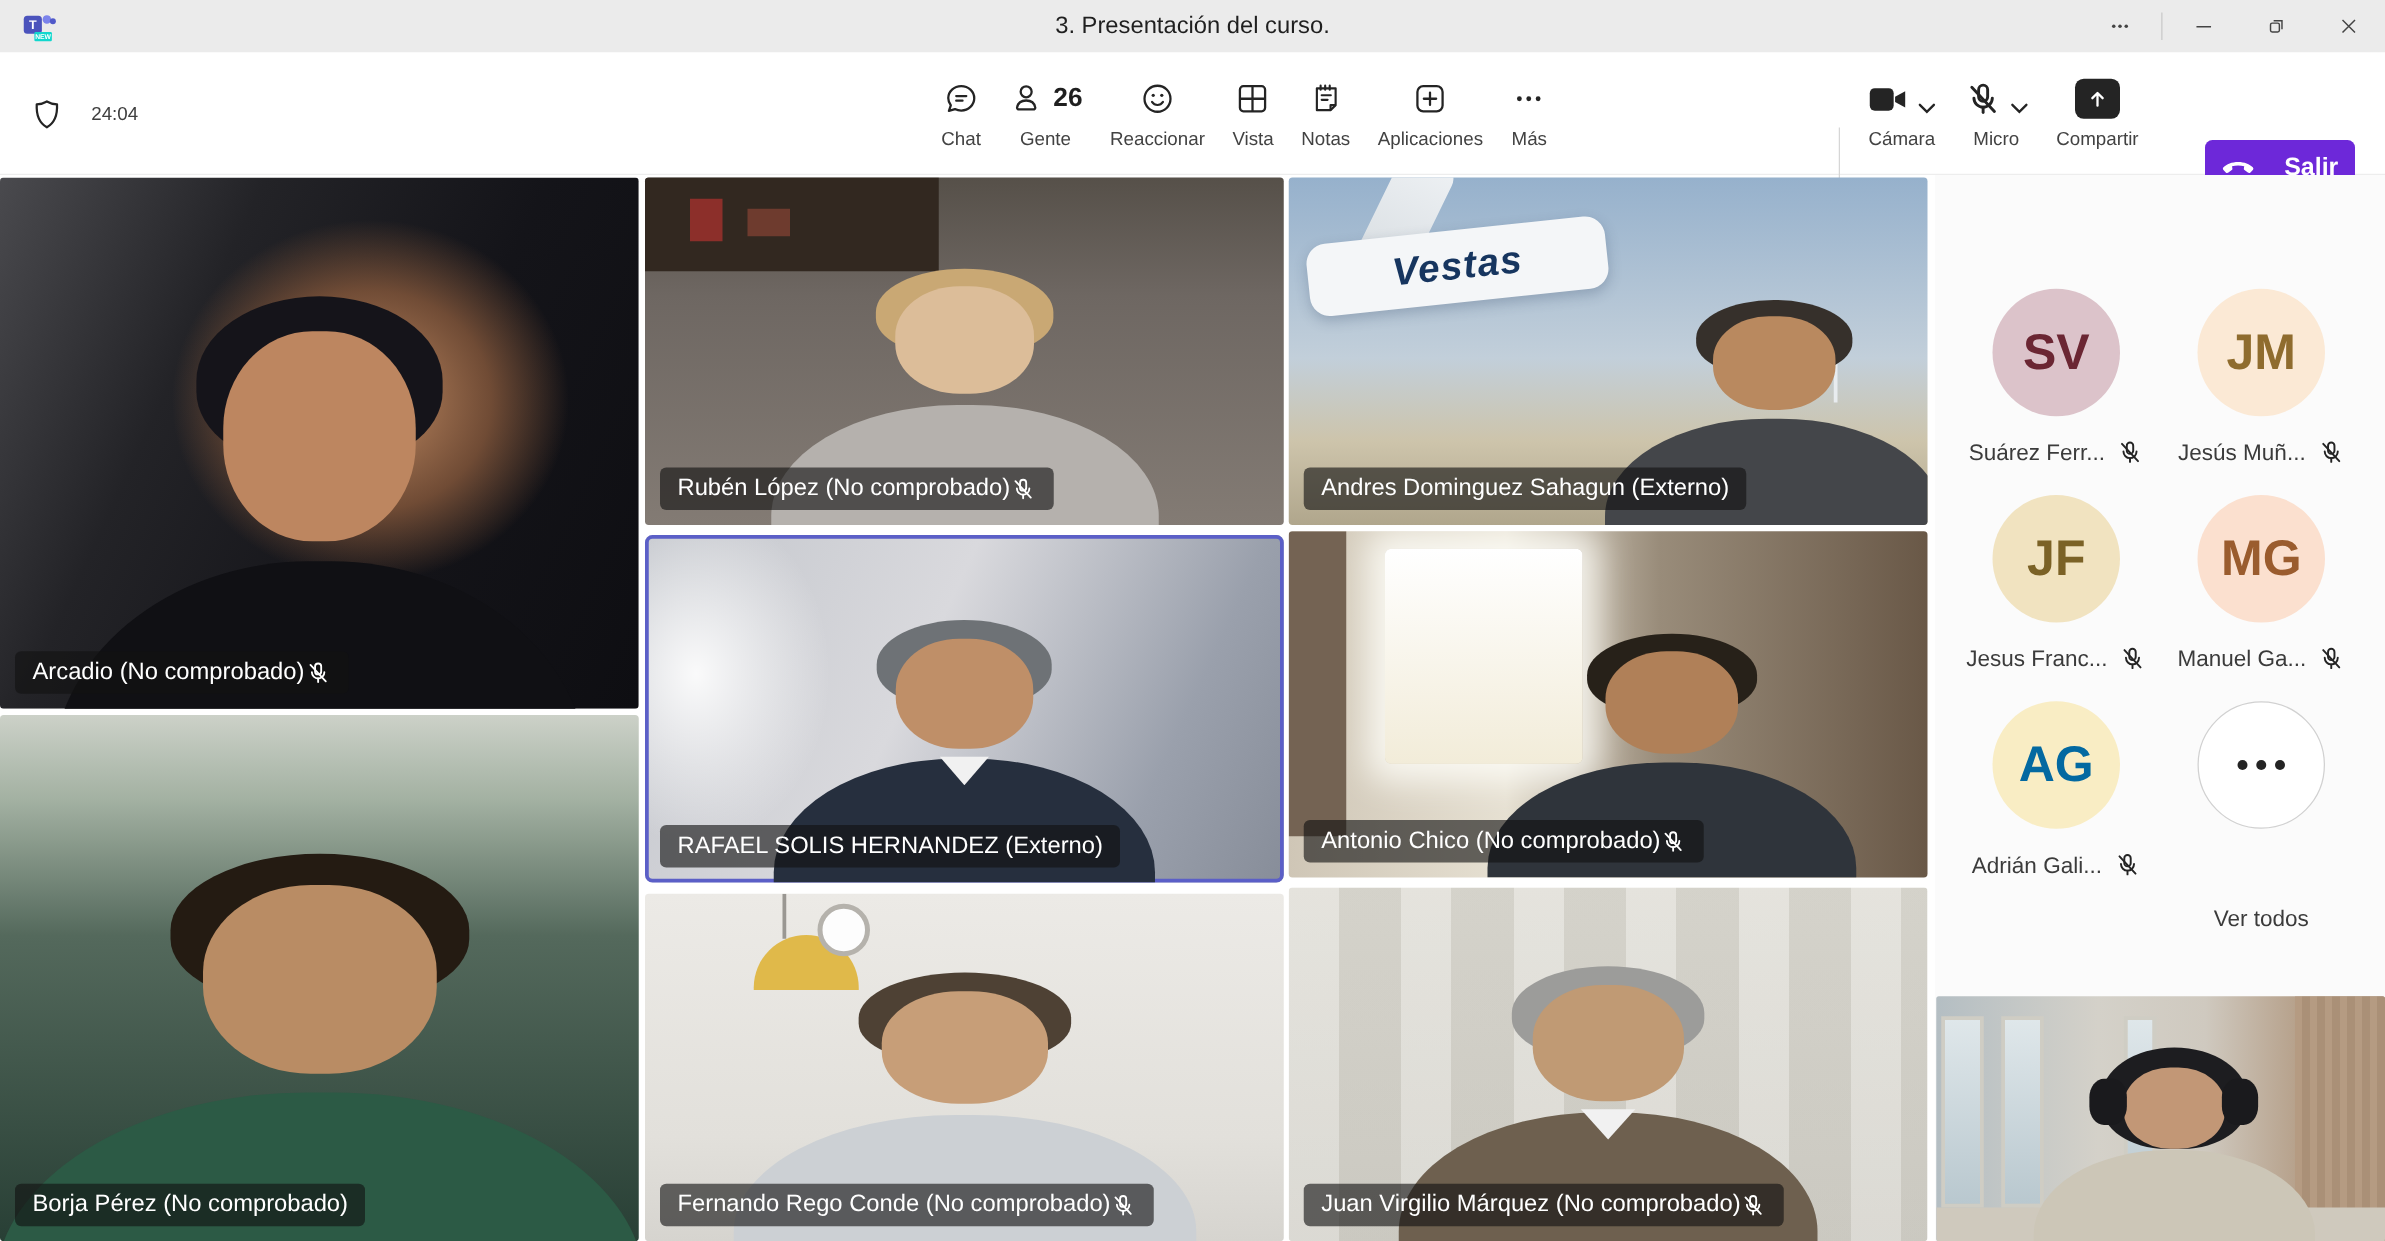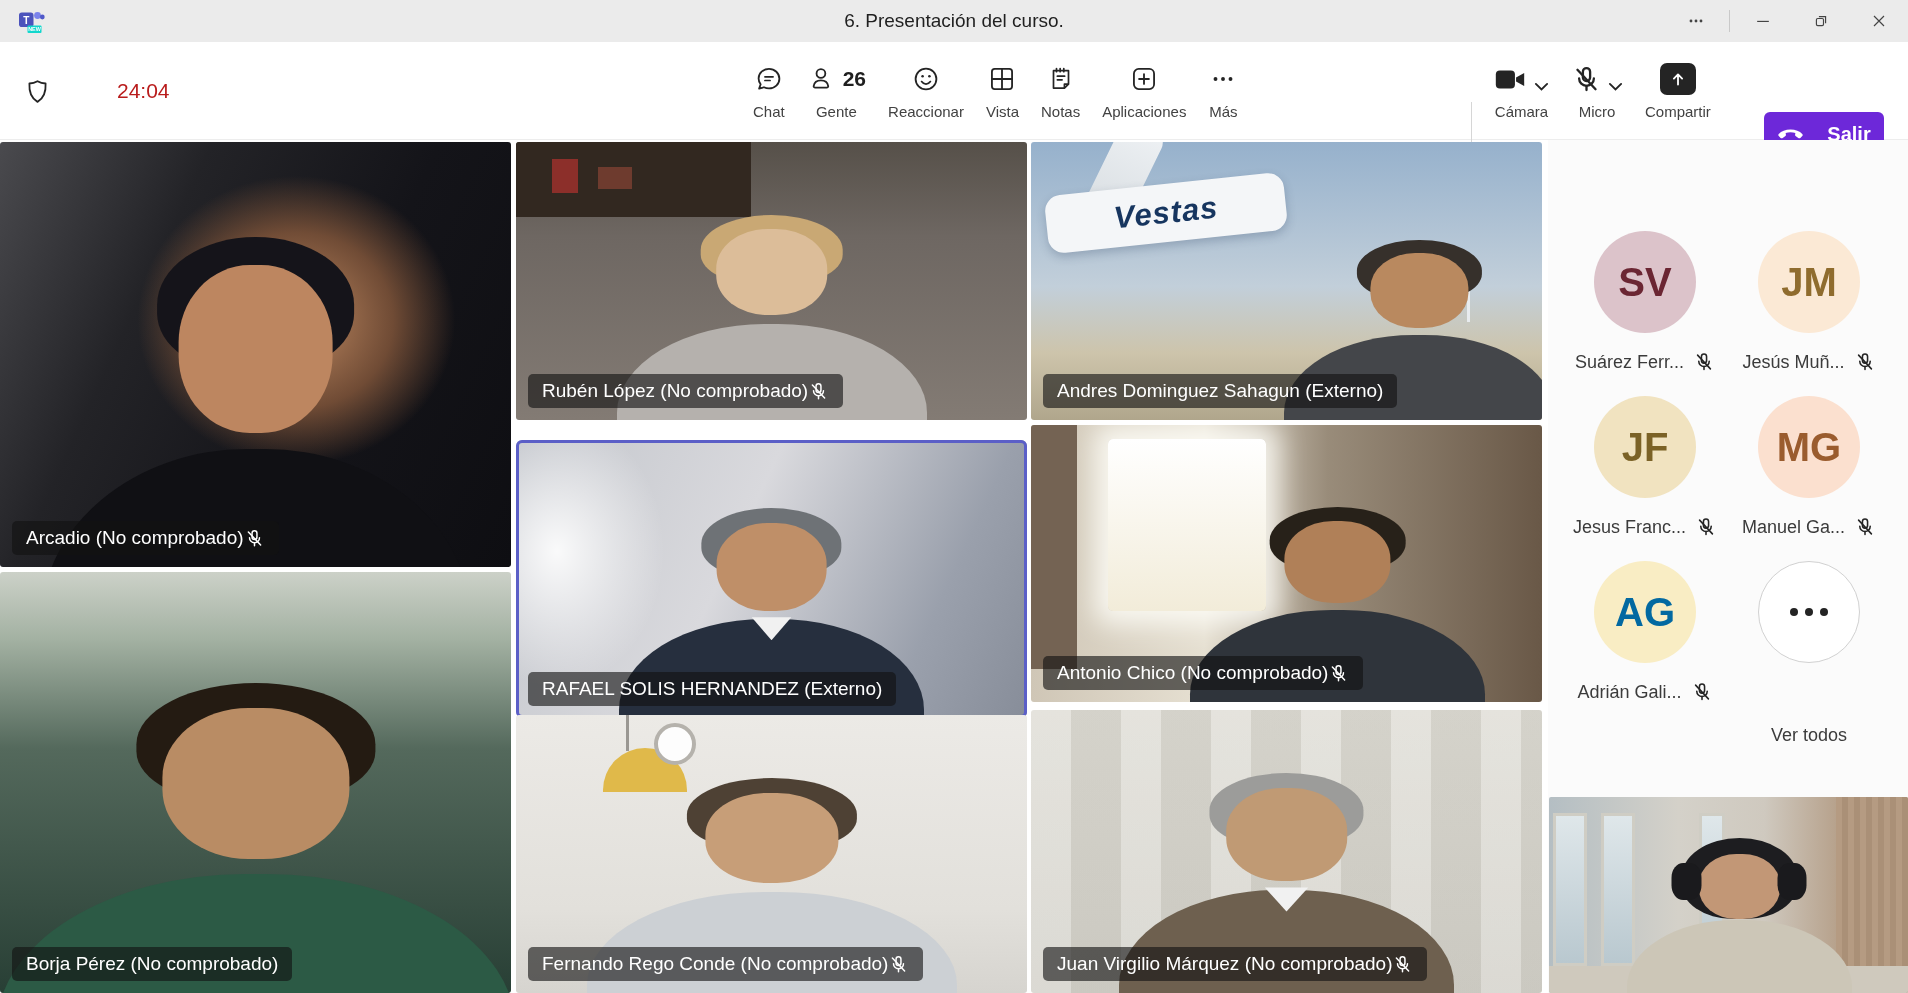--- a/index.html
+++ b/index.html
@@ -11,21 +11,21 @@
   .teams-logo { position:absolute; left:16px; top:7px; width:30px; height:30px; }
   .win-title { position:absolute; left:0; right:0; top:0; height:42px; line-height:42px; text-align:center; font-size:19px; color:#1f1f1f; }
   .win-controls { position:absolute; right:0; top:0; height:42px; display:flex; align-items:center; }
   .win-btn { width:58px; height:42px; display:flex; align-items:center; justify-content:center; }
   .win-btn svg { width:20px; height:20px; }
   .win-divider { width:1px; height:22px; background:#c9c9c9; margin:0 4px; }
 
   
   .toolbar { position:absolute; left:0; top:42px; width:1908px; height:98px; background:#ffffff; border-bottom:1px solid #ededed; }
   .timer-area { position:absolute; left:24px; top:0; height:98px; display:flex; align-items:center; gap:22px; }
-  .timer-text { font-size:21px; color:#b91c1c;margin-left:44px; }
+  .timer-text { font-size:15px; color:#404040; }
   .tb-group { position:absolute; left:742px; top:0; height:98px; display:flex; align-items:center; }
   .tb-btn { height:98px; padding:17px 11px; display:flex; flex-direction:column; align-items:center; justify-content:center; gap:7px; cursor:pointer; }
   .tb-btn .ic-row { display:flex; align-items:center; gap:6px; height:34px; }
   .tb-label { font-size:15px; color:#424242; white-space:nowrap; }
   .tb-count { font-size:21px; font-weight:bold; color:#1f1f1f; }
   .tb-divider { position:absolute; left:1471px; top:60px; width:1px; height:60px; background:#d6d6d6; }
   .dev-group { position:absolute; left:1483px; top:0; height:98px; display:flex; align-items:center; }
   .chev { margin-top:16px; }
   .share-box { width:36px; height:32px; background:#242424; border-radius:7px; display:flex; align-items:center; justify-content:center; }
   .leave-btn { position:absolute; left:1764px; top:70px; width:120px; height:44px; background:#6d28d9; border-radius:6px; display:flex; align-items:center; justify-content:center; gap:23px; cursor:pointer; }
@@ -111,21 +111,21 @@
 
 <div class="titlebar">
   <svg class="teams-logo" viewBox="0 0 30 30">
     <circle cx="21.5" cy="8.5" r="3.4" fill="#7b83eb"></circle>
     <circle cx="26.3" cy="10" r="2.4" fill="#5059c9"></circle>
     <rect x="3" y="5.5" width="14.5" height="14.5" rx="2.8" fill="#4b53bc"></rect>
     <text x="10.2" y="16.5" fill="#ffffff" font-size="10" font-weight="bold" text-anchor="middle">T</text>
     <rect x="11.5" y="18.5" width="14" height="7.5" rx="1" fill="#12d7cd"></rect>
     <text x="18.5" y="24.3" fill="#ffffff" font-size="5.4" font-weight="bold" text-anchor="middle">NEW</text>
   </svg>
-  <div class="win-title">6. Presentación del curso.</div>
+  <div class="win-title">3. Presentación del curso.</div>
   <div class="win-controls">
     <div class="win-btn">
       <svg viewBox="0 0 24 24">
           <circle cx="6" cy="12" r="1.7" fill="#444"></circle>
           <circle cx="12" cy="12" r="1.7" fill="#444"></circle>
           <circle cx="18" cy="12" r="1.7" fill="#444"></circle>
         </svg>
     </div>
     <div class="win-divider"></div>
     <div class="win-btn">
@@ -317,21 +317,21 @@
     <span>Rubén López (No comprobado)</span>
     <svg viewBox="0 0 24 24" fill="none" stroke="currentColor" stroke-width="1.7" stroke-linecap="round">
       <rect x="9.2" y="3.2" width="5.6" height="10" rx="2.8"></rect>
         <path d="M6.3 11.2a5.7 5.7 0 0 0 11.4 0"></path>
         <path d="M12 16.9v3.3"></path>
         <path d="M5 4.5l14 15"></path>
       </svg>
   </div>
 </div>
 
-<div class="tile t-rafael speaking" style="left:516px;top:440px;width:511px;height:278px;">
+<div class="tile t-rafael speaking" style="left:516px;top:428px;width:511px;height:278px;">
   <div class="person" style="width:305px;height:210px;">
     <div class="p-hair"></div>
       <div class="p-face"></div>
       <div class="p-body"></div>
       <div class="p-collar"></div>
   </div>
   <div class="name-tag">
     <span>RAFAEL SOLIS HERNANDEZ (Externo)</span>
   </div>
 </div>

